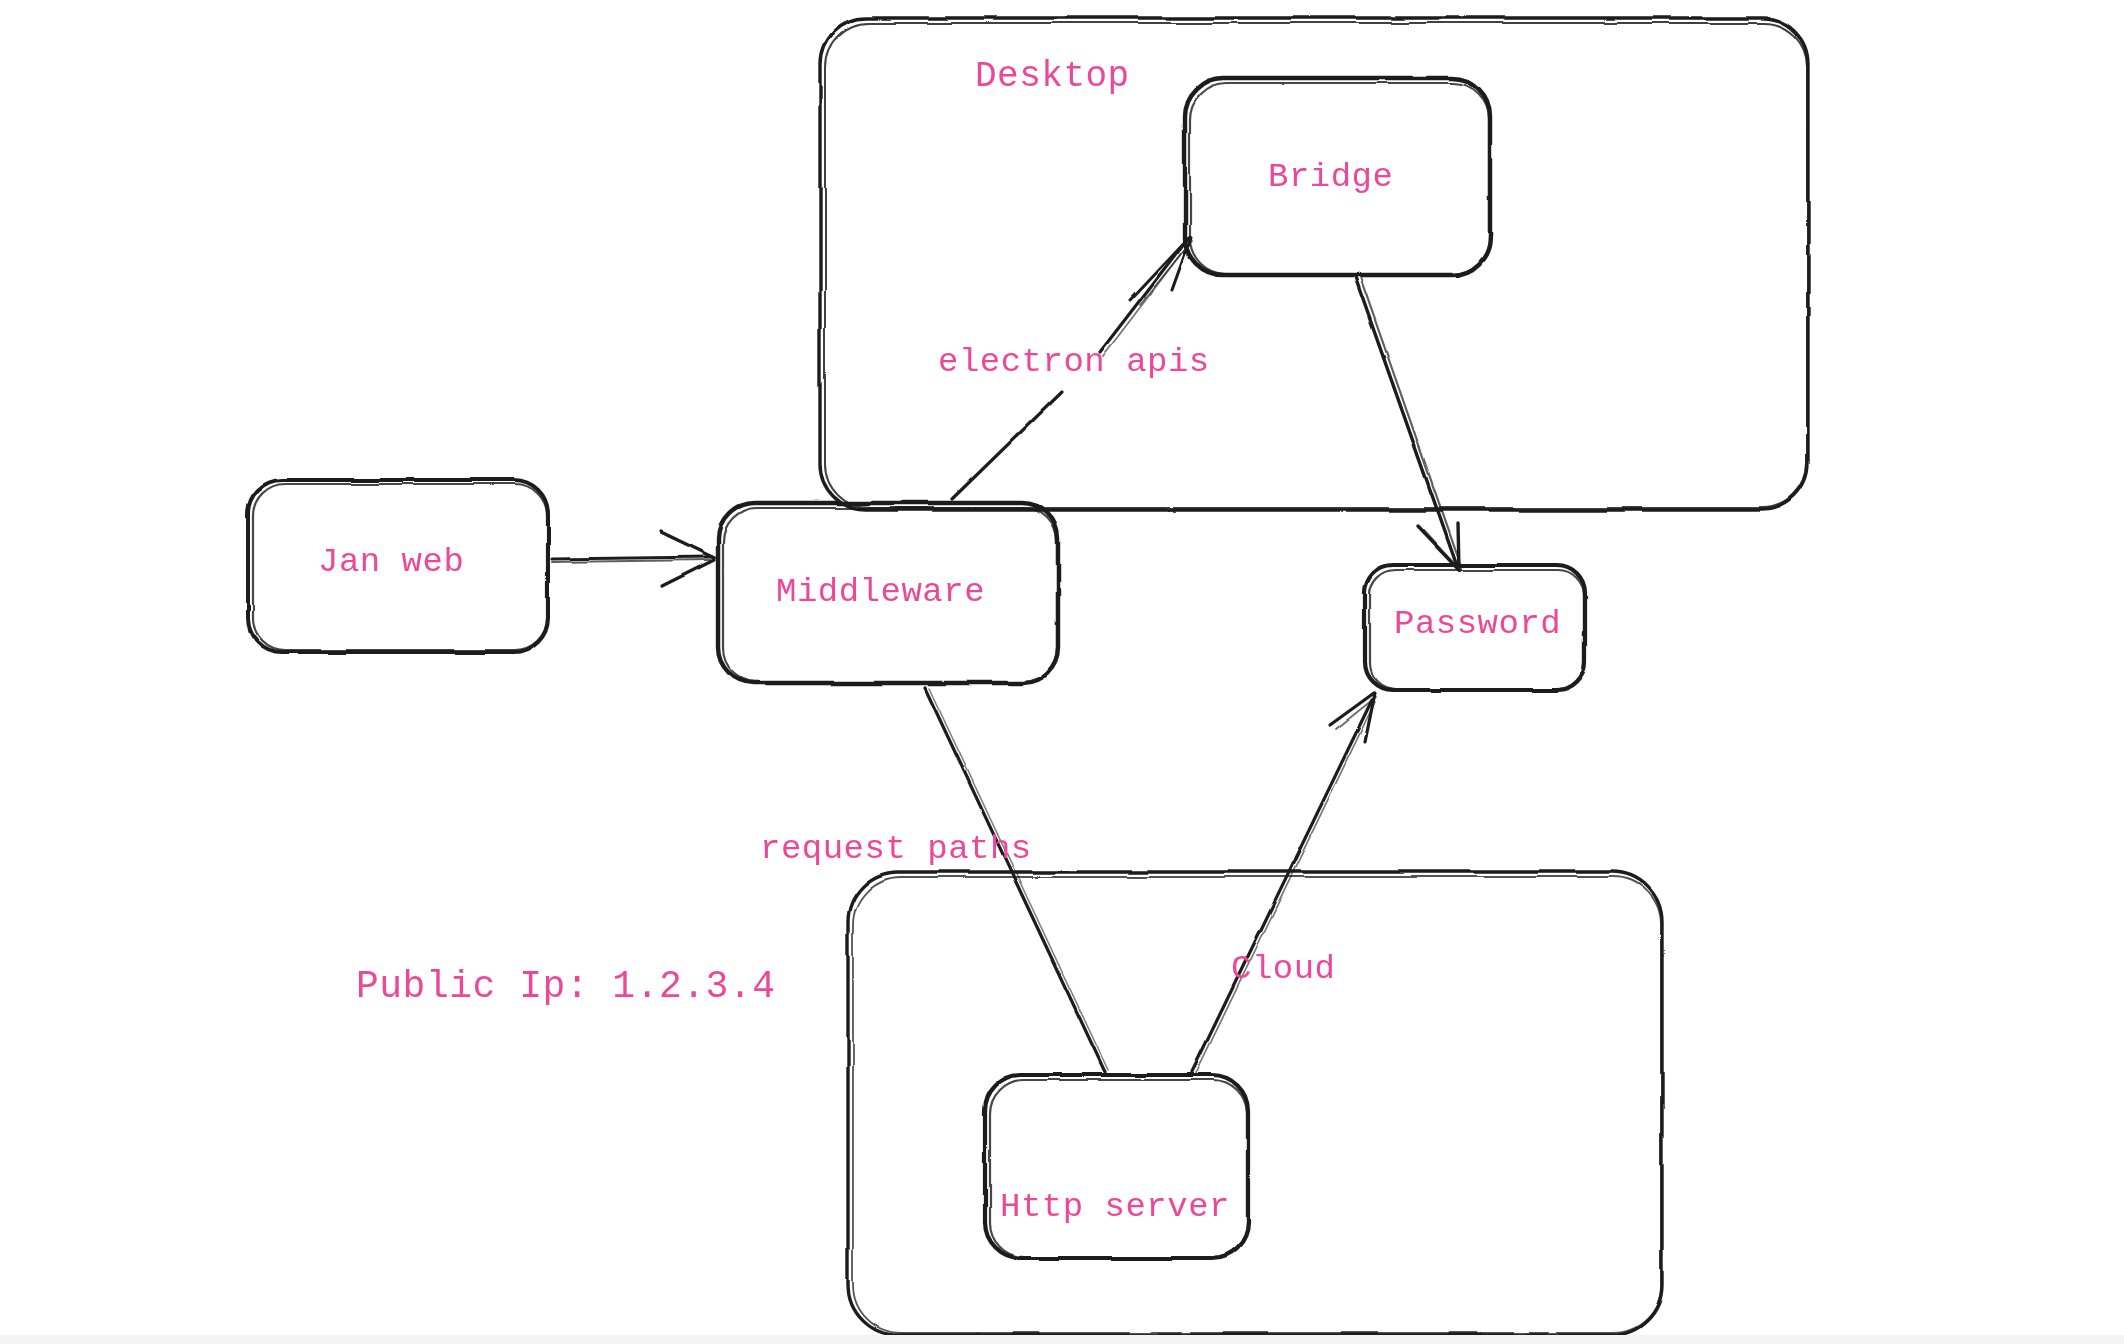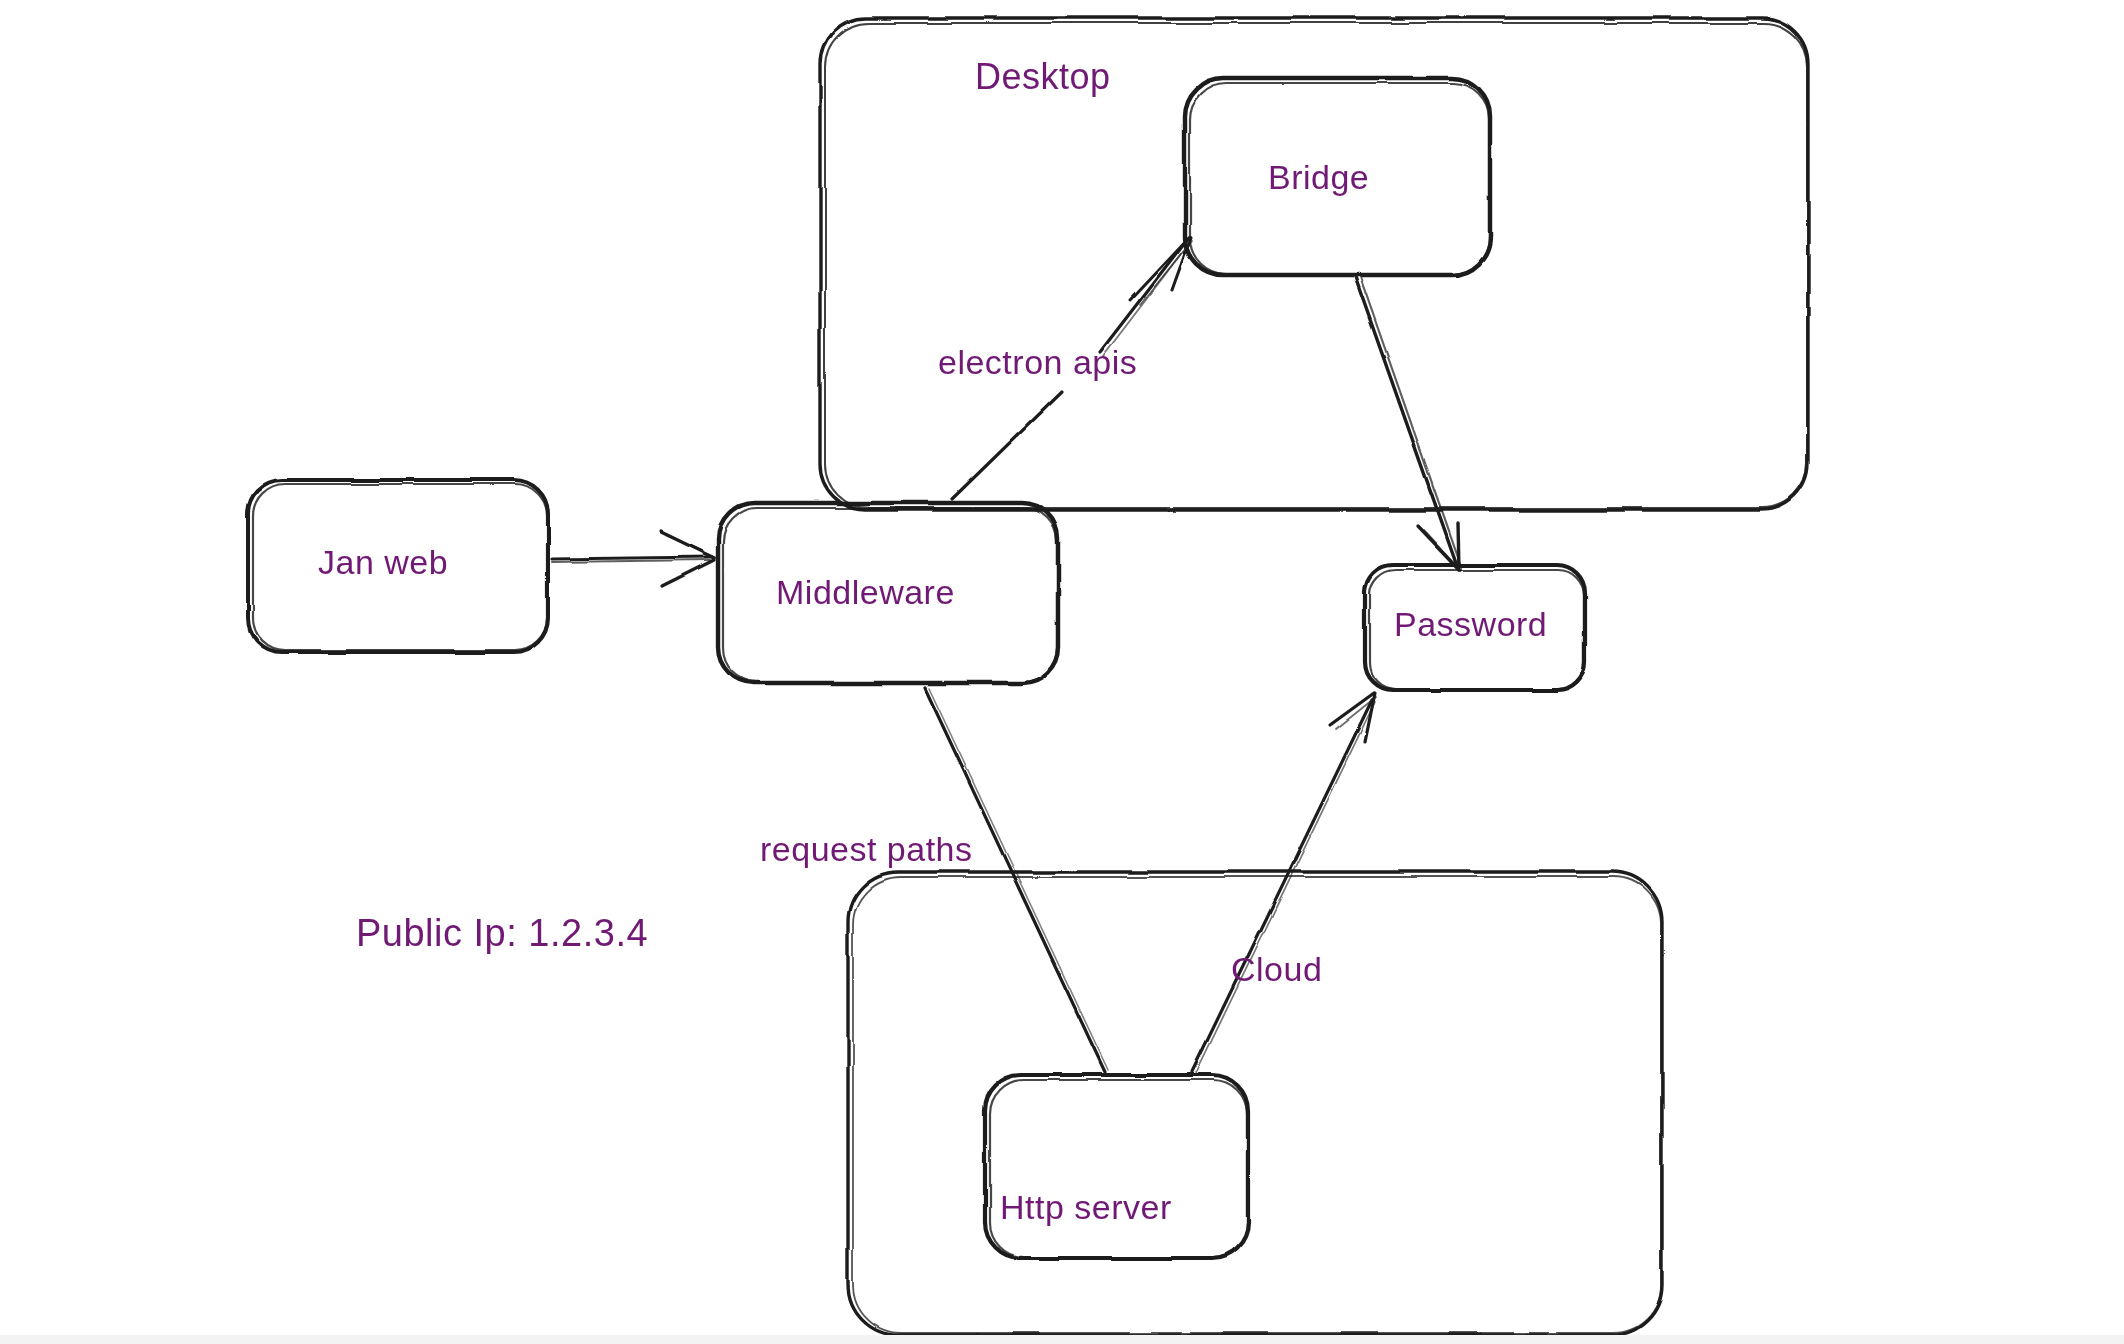--- a/index.html
+++ b/index.html
@@ -26,22 +26,22 @@
     position: absolute;
     left: 0;
     bottom: 0;
     width: 2124px;
     height: 9px;
     background: #f3f3f3;
   }
   
   .lbl {
     position: absolute;
-    color: #701a75;
-    font-family: Liberation Sans, sans-serif;
+    color: #ec4899;
+    font-family: Liberation Mono, monospace;
     white-space: pre;
     letter-spacing: 0.5px;
     font-weight: 400;
     transform-origin: left top;
   }
   .node-text {
     font-size: 34px;
   }
   .group-text {
     font-size: 36px;
@@ -165,18 +165,18 @@
   <div class="lbl node-text" style="left:1394px; top:605px;">Password</div>
 
   <div class="lbl node-text" style="left:1000px; top:1188px;">Http server</div>
 
   <div class="lbl edge-text" style="left:938px; top:343px;">electron apis</div>
 
   <div class="lbl edge-text" style="left:760px; top:790px;margin-top:40px;">request paths</div>
 
   <div class="lbl edge-text" style="left:1231px; top:950px;">Cloud</div>
 
-  <div class="lbl note-text" style="left:356px; top:908px;">Public Ip: 1.2.3.4</div>
+  <div class="lbl note-text" style="left:356px; top:962px;">Public Ip: 1.2.3.4</div>
 
 
   <div class="bottom-strip"></div>
 
 </div>
 
 </body></html>

